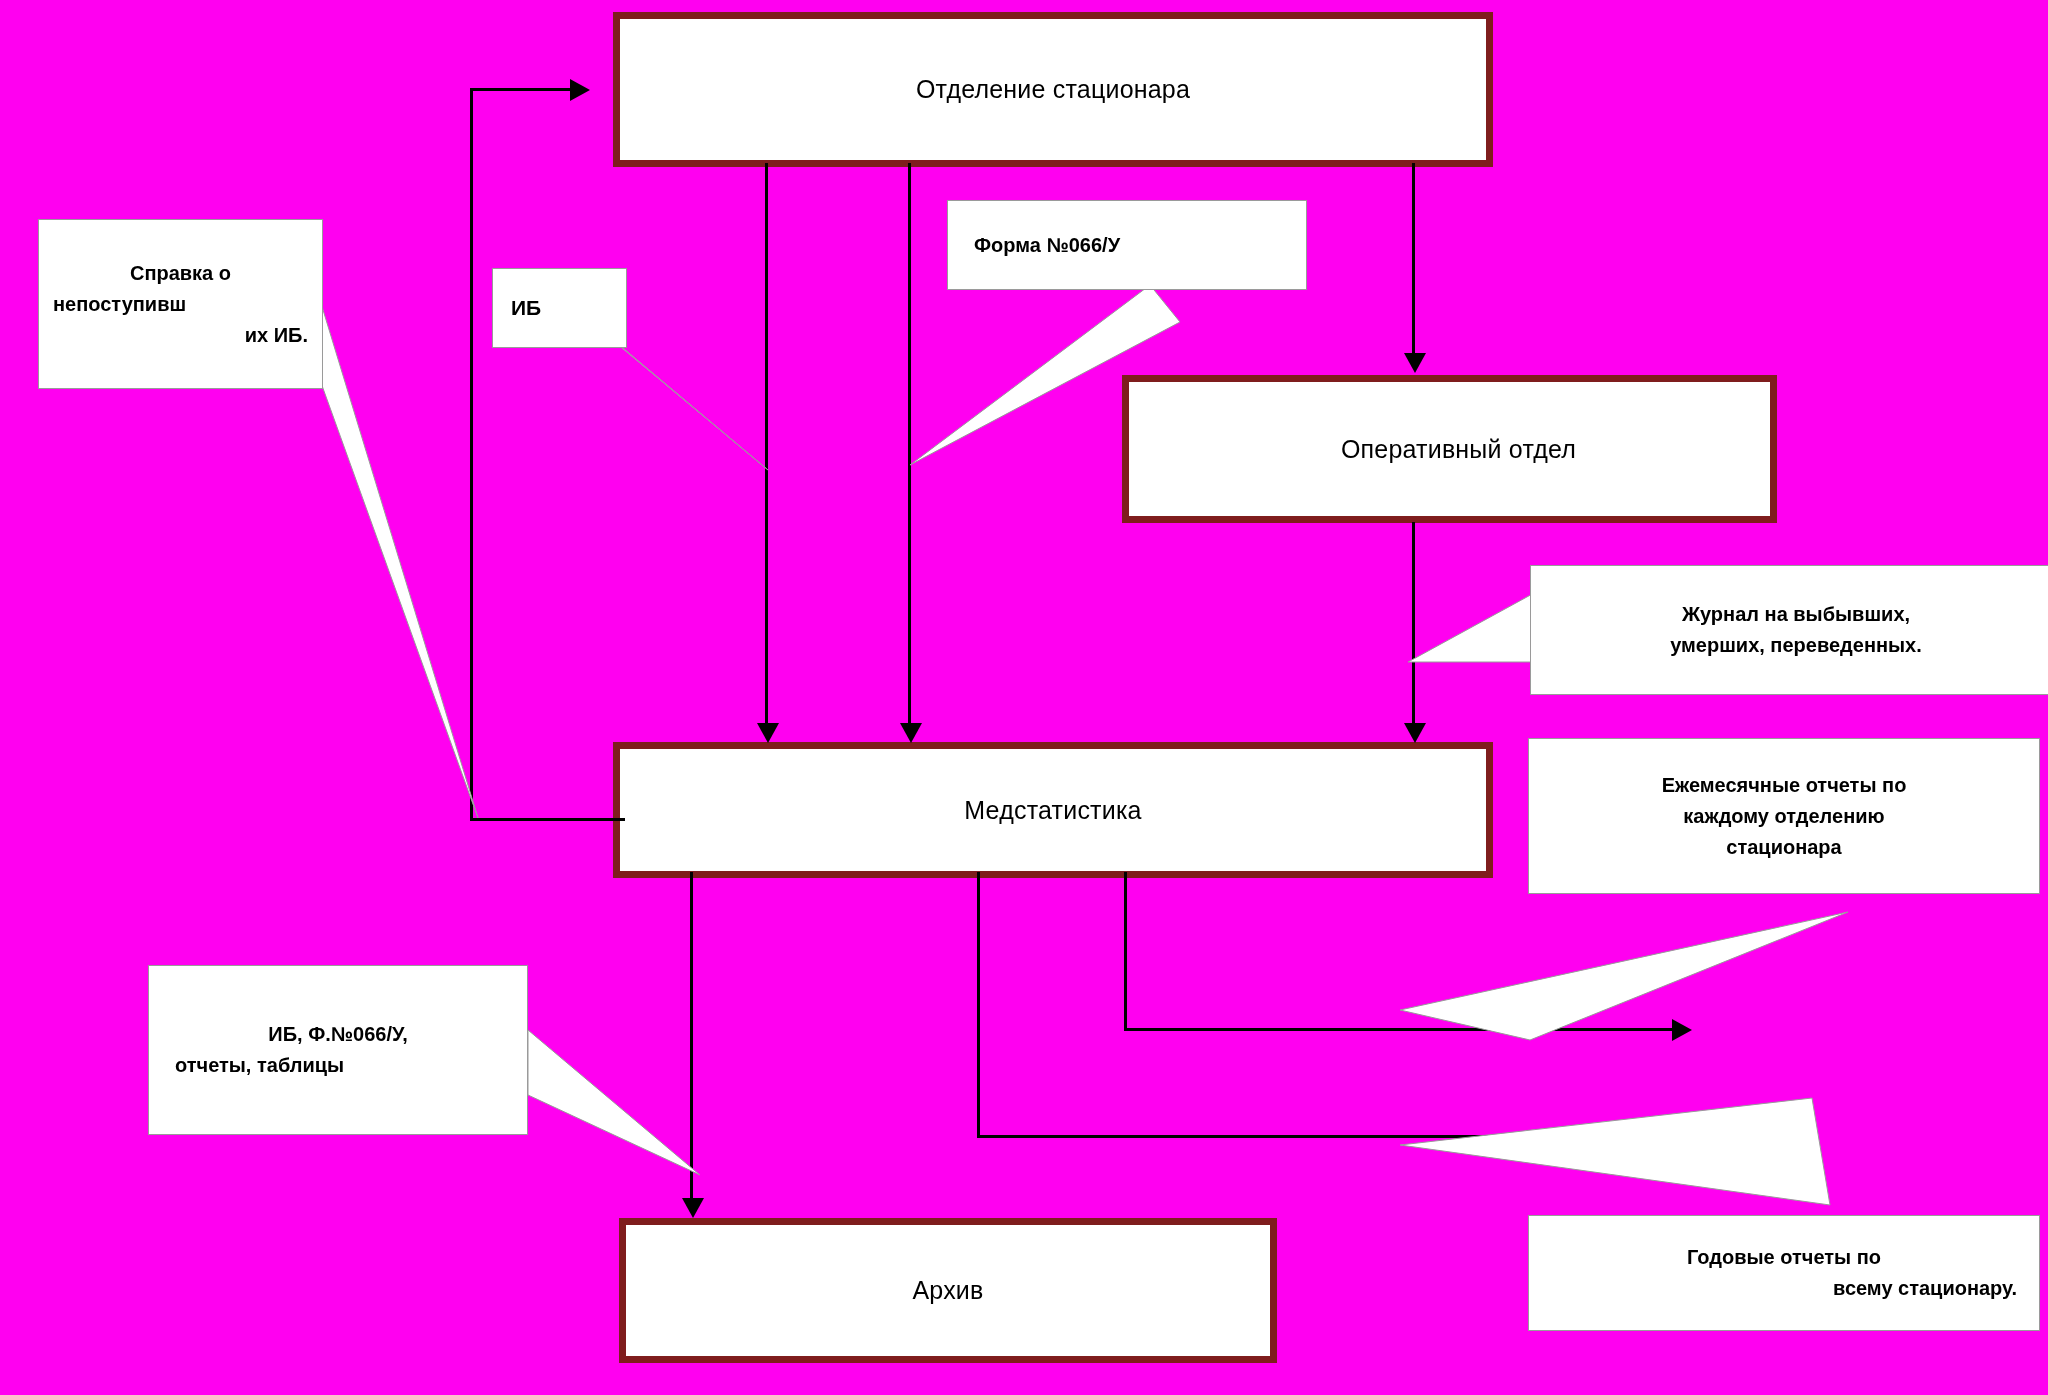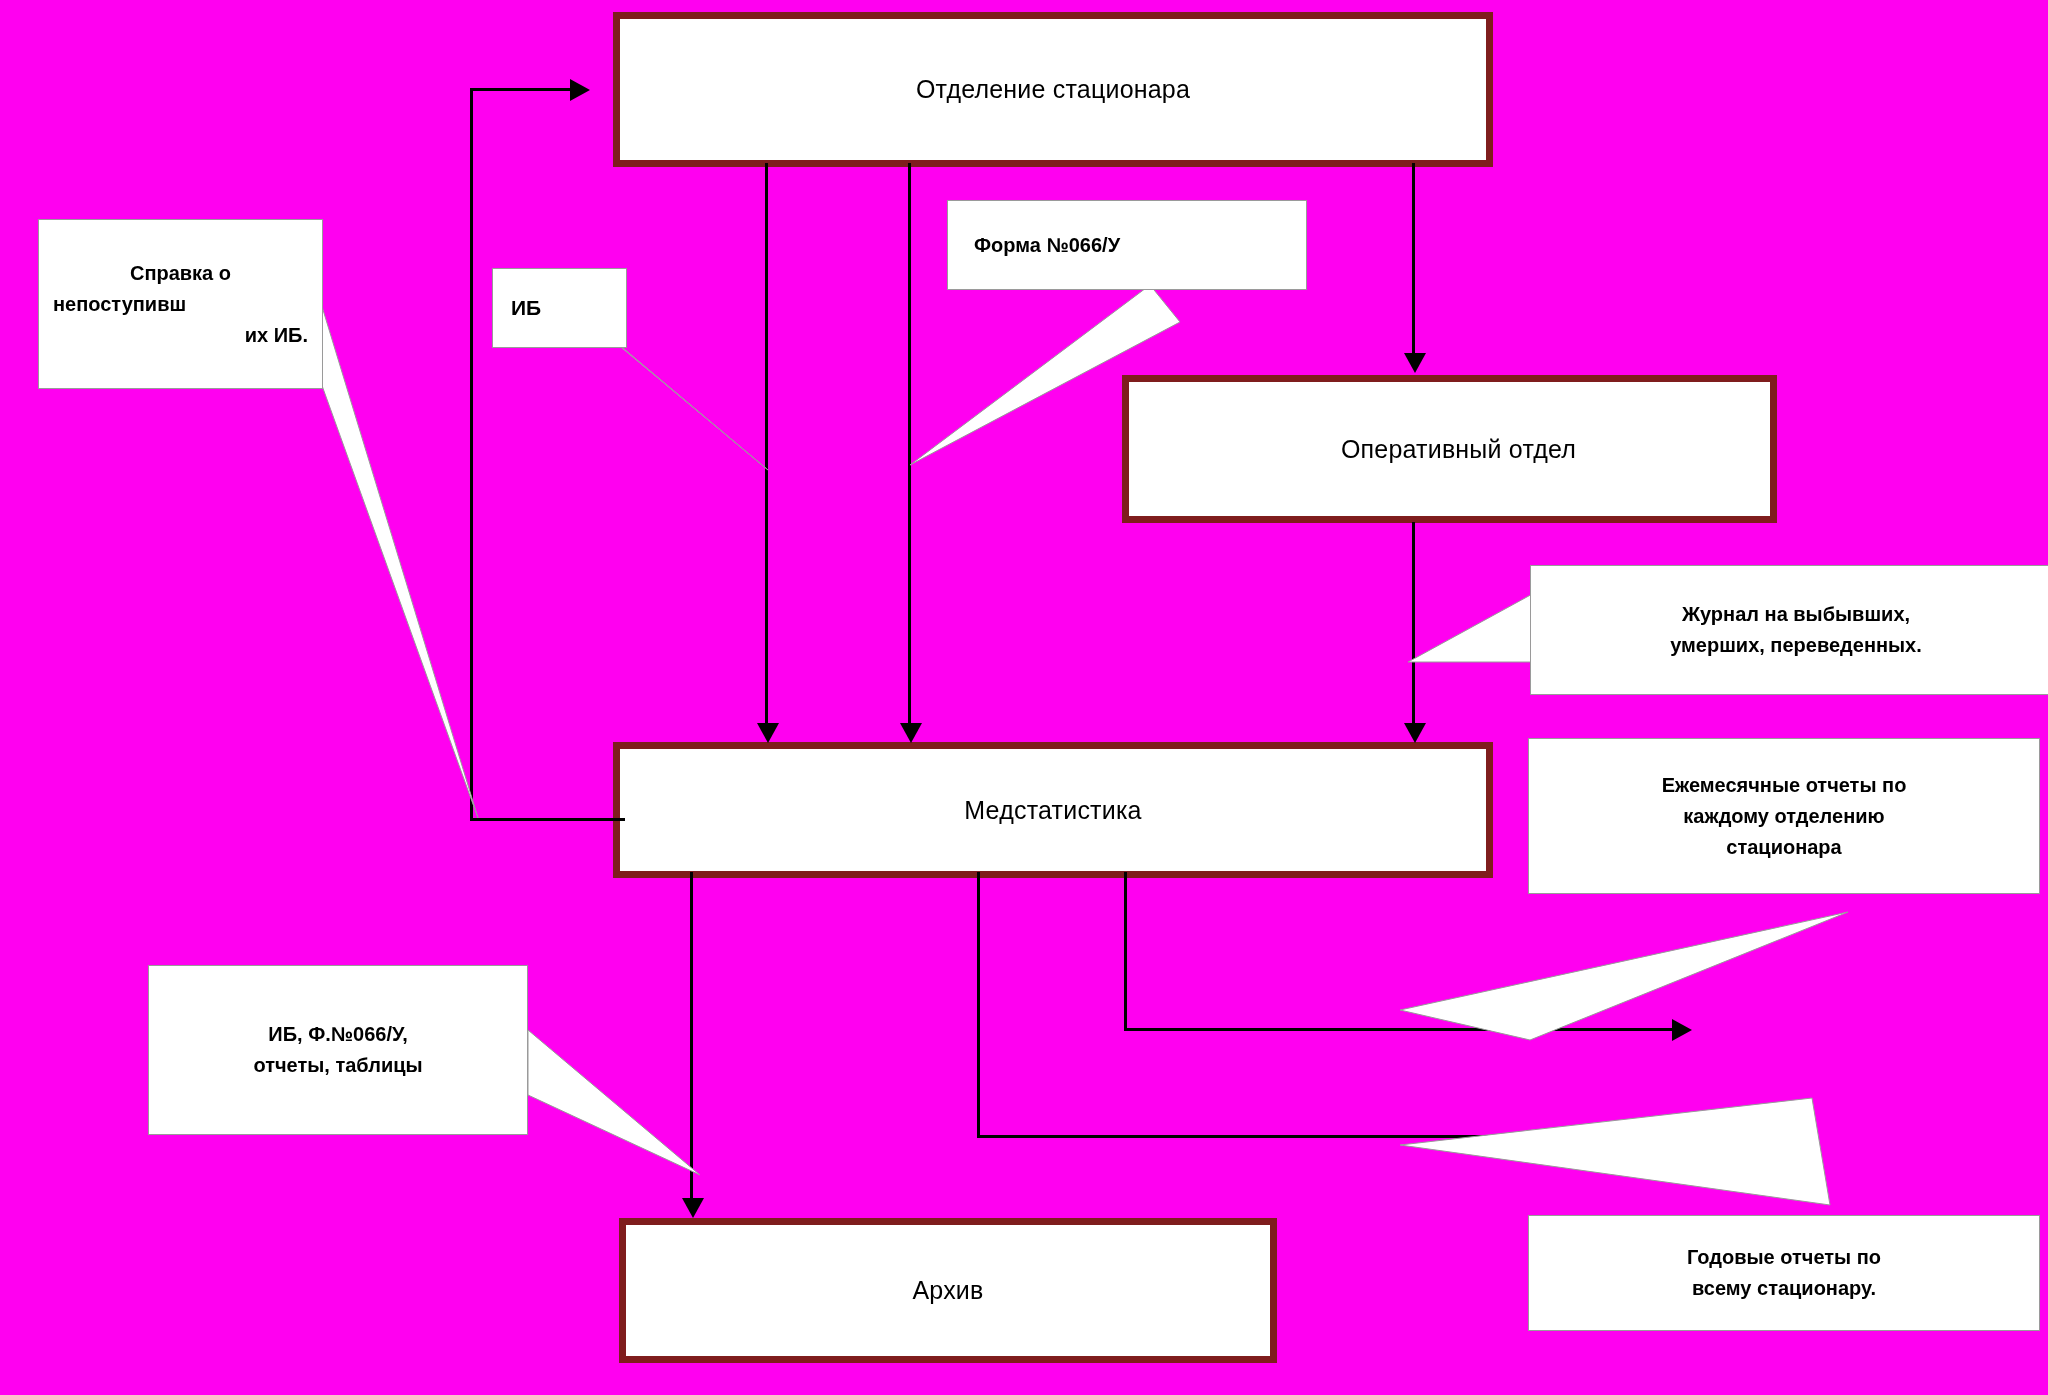--- a/index.html
+++ b/index.html
@@ -179,21 +179,21 @@
   </div>
 
   <div class="callout" style="left:1528px; top:738px; width:512px; height:156px; padding:4px 22px;">
     <div class="ct-line" style="text-align:center;">Ежемесячные отчеты по</div>
     <div class="ct-line" style="text-align:center;">каждому отделению</div>
     <div class="ct-line" style="text-align:center;">стационара</div>
   </div>
 
   <div class="callout" style="left:148px; top:965px; width:380px; height:170px; padding:0 26px;">
     <div class="ct-line" style="text-align:center;">ИБ, Ф.№066/У,</div>
-    <div class="ct-line" style="text-align:center;">отчеты, таблицы</div>
+    <div class="ct-line" style="text-align:left;">отчеты, таблицы</div>
   </div>
 
   <div class="callout" style="left:1528px; top:1215px; width:512px; height:116px; padding:12px 22px;">
     <div class="ct-line" style="text-align:center;">Годовые отчеты по</div>
-    <div class="ct-line" style="text-align:center;">всему стационару.</div>
+    <div class="ct-line" style="text-align:right;">всему стационару.</div>
   </div>
 
 </div>
 
 </body></html>

